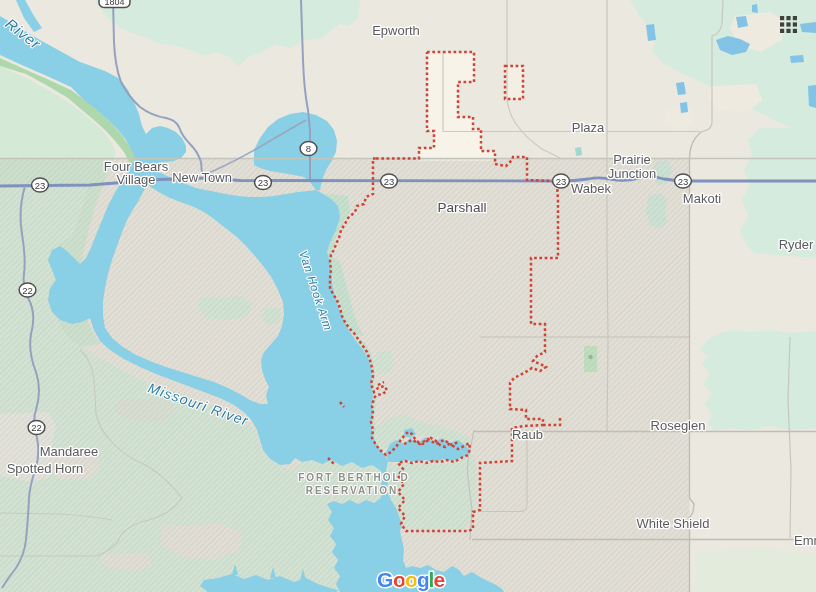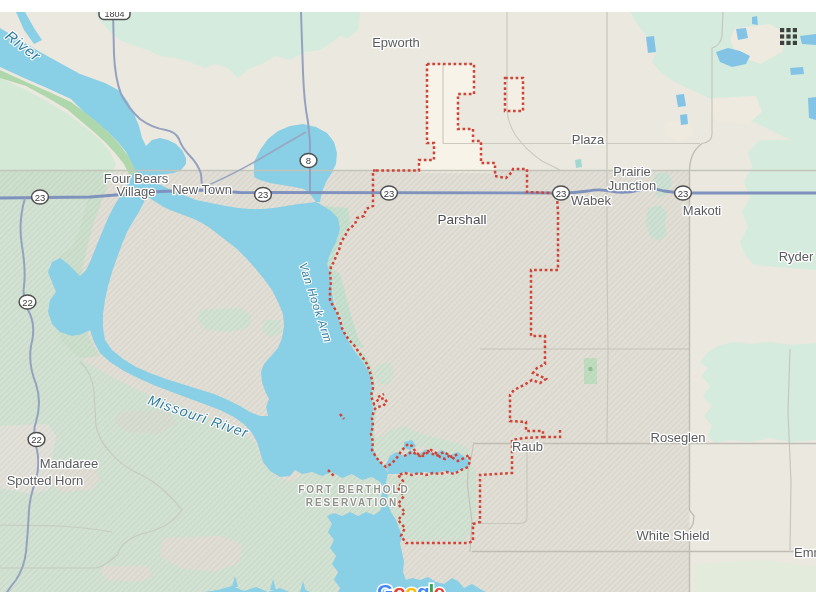--- a/index.html
+++ b/index.html
@@ -1,16 +1,16 @@
 <!DOCTYPE html>
 <html><head>
 <meta charset="utf-8">
 <style>
 html,body{margin:0;padding:0;width:816px;height:592px;overflow:hidden;font-family:"Liberation Sans",sans-serif;}
-#map{position:relative;width:816px;height:428px;background:#ebe8df;margin-top:12px;}
+#map{position:relative;width:816px;height:428px;background:#ebe8df;}
 svg{position:absolute;left:0;top:0;}
 </style>
 </head>
 <body>
 
 <div id="map">
 <svg width="816" height="592" viewBox="0 0 816 592">
 <defs>
 <pattern id="hatch" width="4" height="4" patternUnits="userSpaceOnUse" patternTransform="rotate(45)">
 <rect width="4" height="4" fill="rgba(120,115,105,0.03)"></rect>

